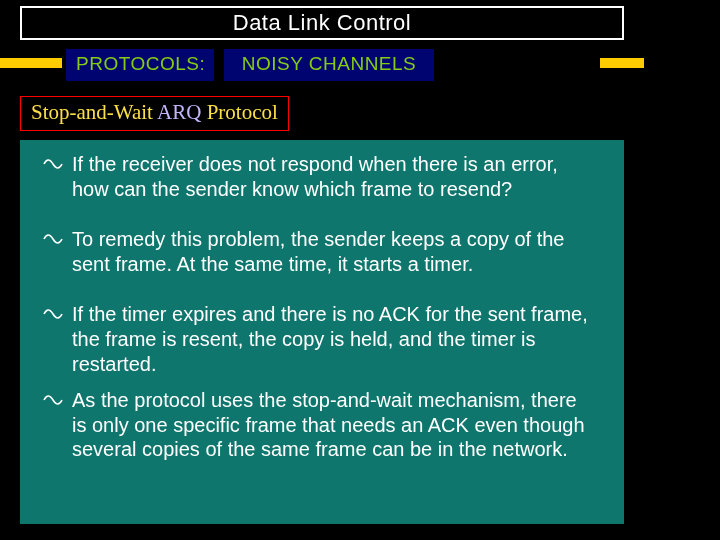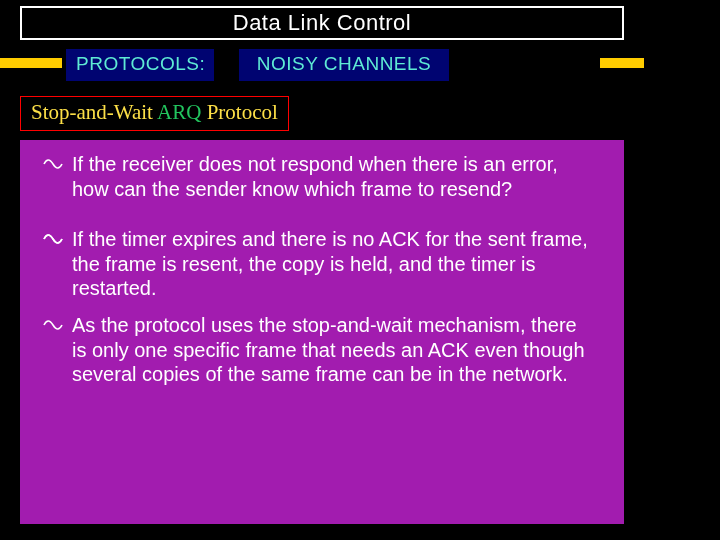--- a/index.html
+++ b/index.html
@@ -52,53 +52,52 @@
     right: 0;
     top: 2px;
     width: 44px;
     height: 10px;
     background: #ffcc00;
   }
   .chip {
     position: absolute;
     top: 49px;
     background: #000471;
-    color: #5eead4;
+    color: #84cc16;
     font-size: 19px;
     padding: 4px 10px 6px 10px;
     letter-spacing: 0.5px;
   }
   .chip-protocols {
     left: 66px;
     width: 148px;
   }
   .chip-noisy {
     left: 224px;
     width: 210px;
     text-align: center;
-    margin-left: 15px;
   }
   .subtitle {
     position: absolute;
     left: 20px;
     top: 96px;
     border: 1.5px solid #ff0000;
     padding: 3px 10px 5px 10px;
     font-family: "Times New Roman", serif;
     font-size: 21px;
   }
   .subtitle .red { color: #fde047; }
-  .subtitle .green { color: #22c55e; font-family: Liberation Serif, serif; }
+  .subtitle .green { color: #c4b5fd; font-family: Liberation Serif, serif; }
   .body {
     position: absolute;
     left: 20px;
     right: 20px;
     top: 140px;
     bottom: 16px;
-    background: #a21caf;
+    background: #0f766e;
     padding: 12px 28px 12px 22px;
   }
   .bullets {
     list-style: none;
   }
   .bullets li {
     position: relative;
     color: #fff;
     font-size: 20px;
     line-height: 1.23;
@@ -151,20 +150,21 @@
       <li>
         <svg class="flourish" viewBox="0 0 22 16">
             <path d="M2 8 Q6 0 11 8 Q16 16 20 8" stroke="#fff" stroke-width="1.6" fill="none"></path>
           </svg>
         <span>If the receiver does not respond when there is an error, how can the sender know which frame to resend?</span>
       </li>
       <li>
         <svg class="flourish" viewBox="0 0 22 16">
             <path d="M2 8 Q6 0 11 8 Q16 16 20 8" stroke="#fff" stroke-width="1.6" fill="none"></path>
           </svg>
+        <span>To remedy this problem, the sender keeps a copy of the sent frame. At the same time, it starts a timer.</span>
       </li>
       <li class="tight">
         <svg class="flourish" viewBox="0 0 22 16">
             <path d="M2 8 Q6 0 11 8 Q16 16 20 8" stroke="#fff" stroke-width="1.6" fill="none"></path>
           </svg>
         <span>If the timer expires and there is no ACK for the sent frame, the frame is resent, the copy is held, and the timer is restarted.</span>
       </li>
       <li>
         <svg class="flourish" viewBox="0 0 22 16">
             <path d="M2 8 Q6 0 11 8 Q16 16 20 8" stroke="#fff" stroke-width="1.6" fill="none"></path>

